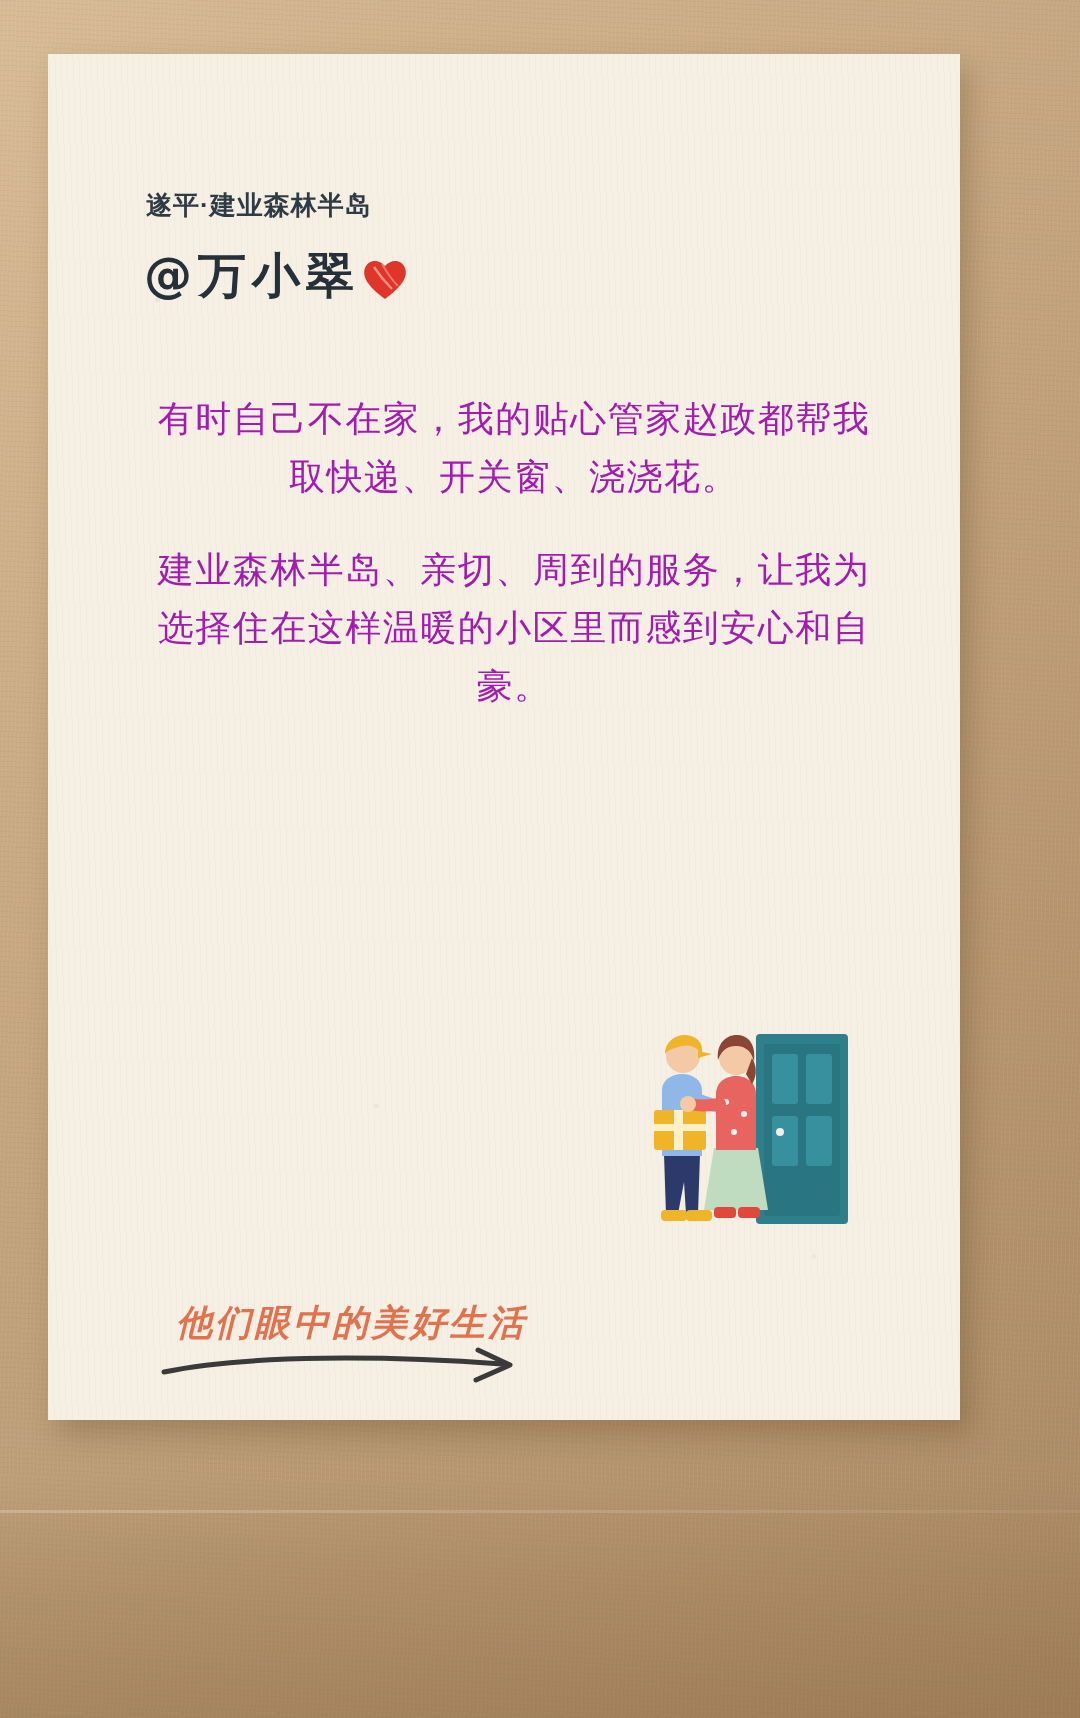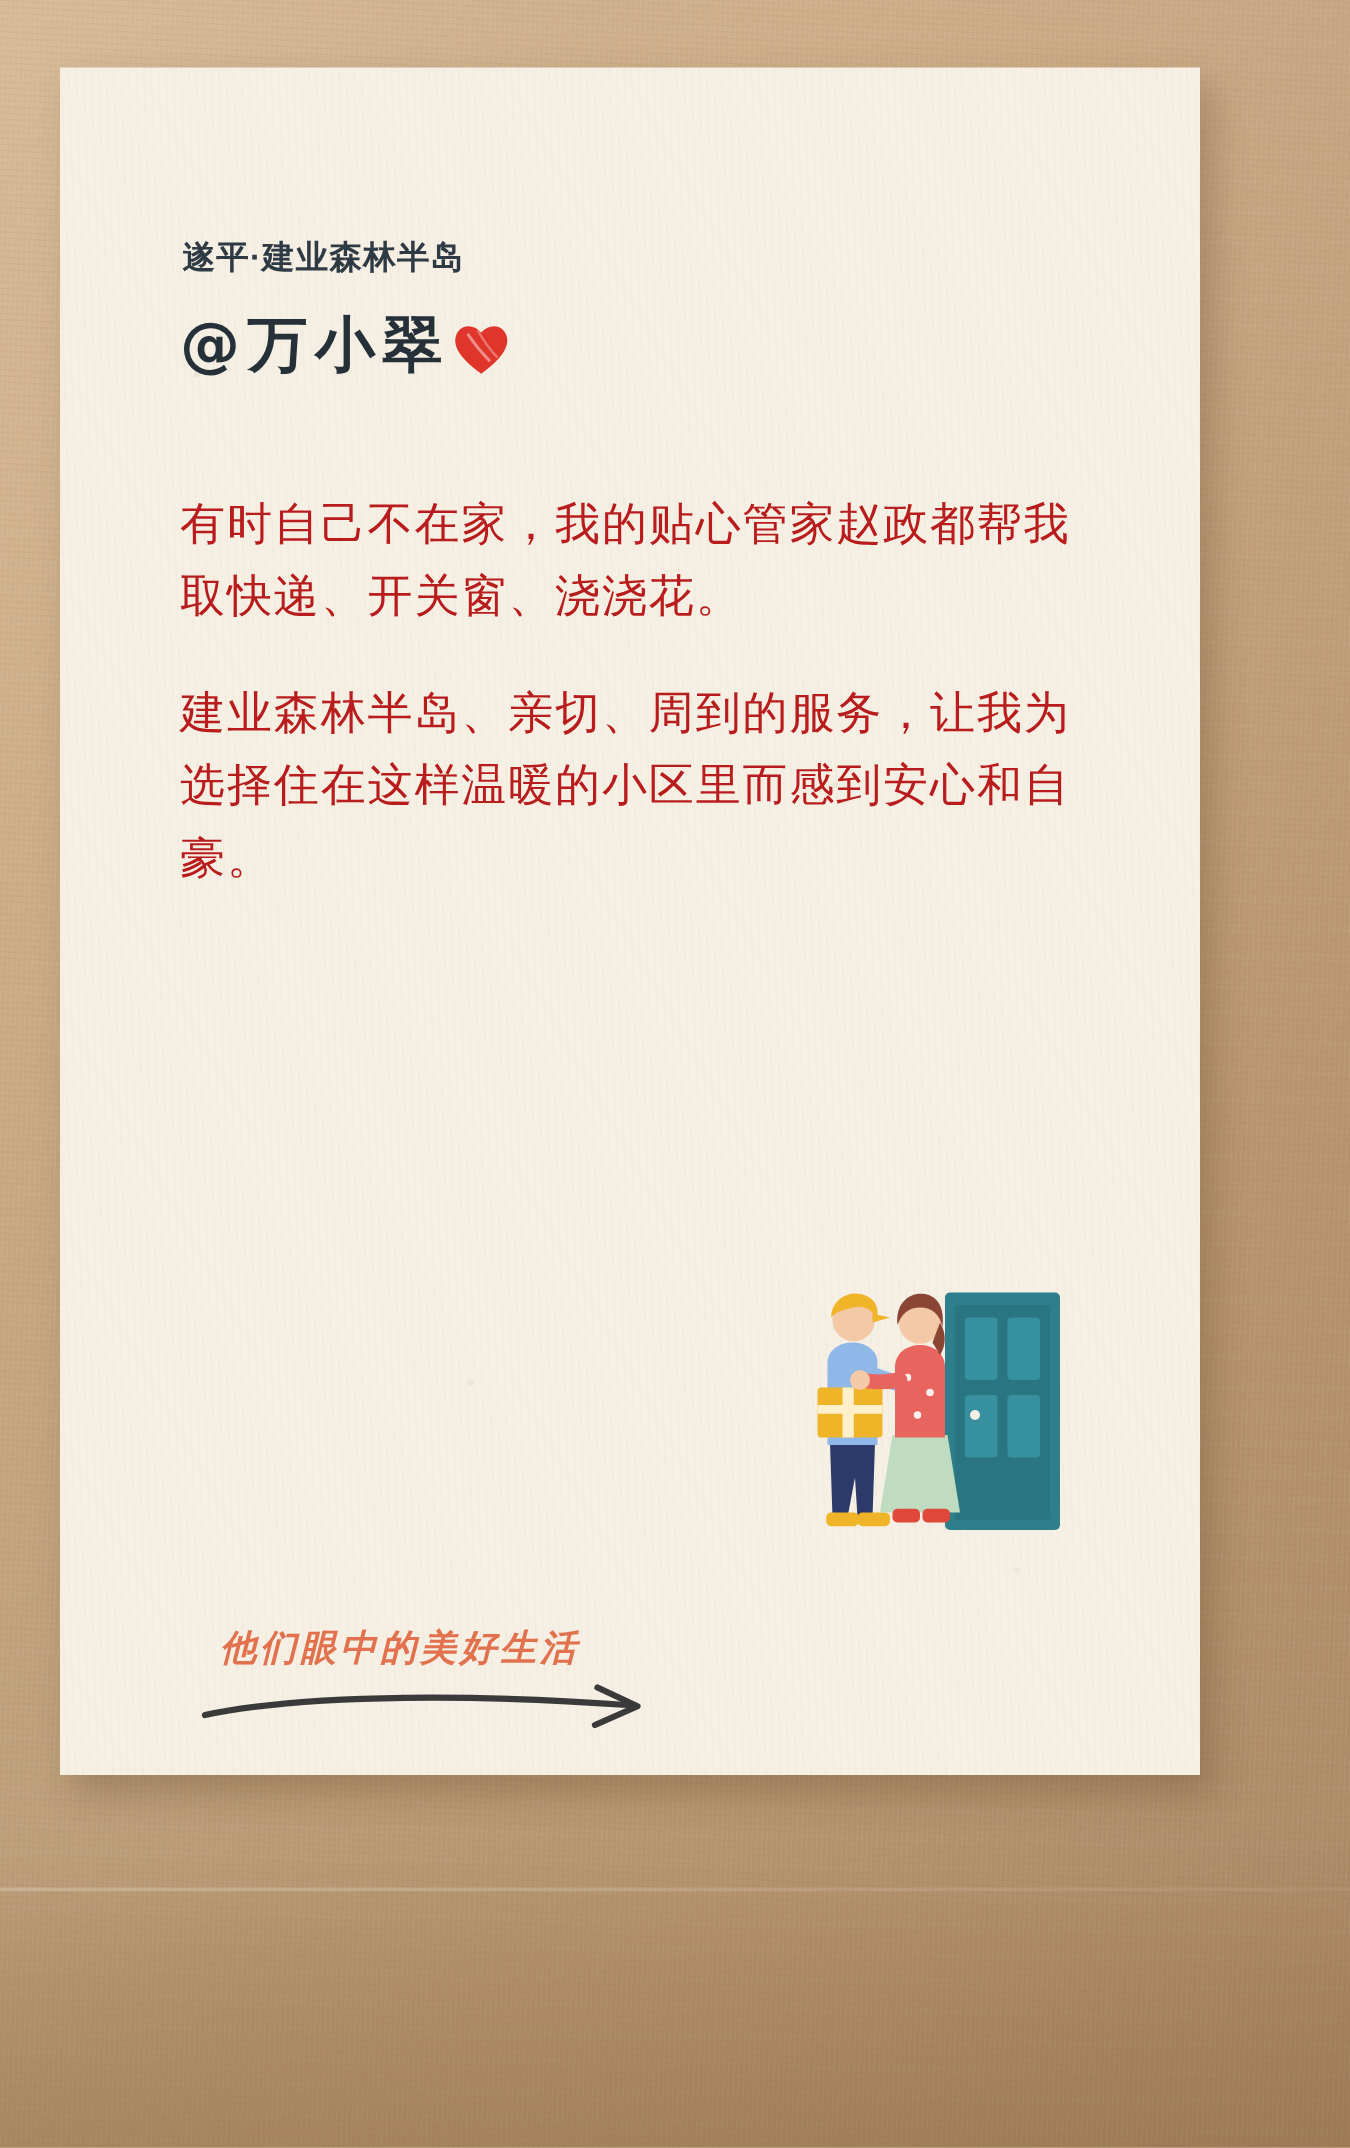--- a/index.html
+++ b/index.html
@@ -71,20 +71,21 @@
       radial-gradient(circle at 36% 77%, rgba(190,170,140,0.14) 0 2px, rgba(0,0,0,0) 3px),
       radial-gradient(circle at 84% 88%, rgba(190,170,140,0.12) 0 2px, rgba(0,0,0,0) 3px),
       repeating-linear-gradient(88deg, rgba(200,183,155,0.07) 0px, rgba(200,183,155,0.07) 1px, rgba(0,0,0,0) 1px, rgba(0,0,0,0) 6px);
     pointer-events: none;
   }
 
   .card-inner {
     position: absolute;
     inset: 0;
     padding: 16px;
+    text-align: center;
   }
 
   
   .community {
     position: absolute;
     left: 98px;
     top: 134px;
     font-size: 26px;
     font-weight: bold;
     color: #2f3b44;
@@ -110,21 +111,21 @@
     height: 46px;
     margin-top: 4px;
   }
 
   
   .body-text {
     position: absolute;
     left: 96px;
     top: 336px;
     width: 740px;
-    color: #b91c1c;
+    color: #a21caf;
     font-size: 36px;
     line-height: 1.62;
     letter-spacing: 1.5px;
   }
   .para { margin: 0 0 34px 0; }
   .para:last-child { margin-bottom: 0; }
 
   
   .illustration {
     position: absolute;
@@ -132,21 +133,21 @@
     top: 960px;
     width: 250px;
     height: 240px;
   }
 
   
   .footer-label {
     position: absolute;
     left: 128px;
     top: 1245px;
-    font-size: 29px;
+    font-size: 36px;
     color: #e2714e;
     letter-spacing: 3px;
     font-style: italic;
     font-weight: bold;
   }
   .arrow {
     position: absolute;
     left: 112px;
     top: 1288px;
     width: 370px;

